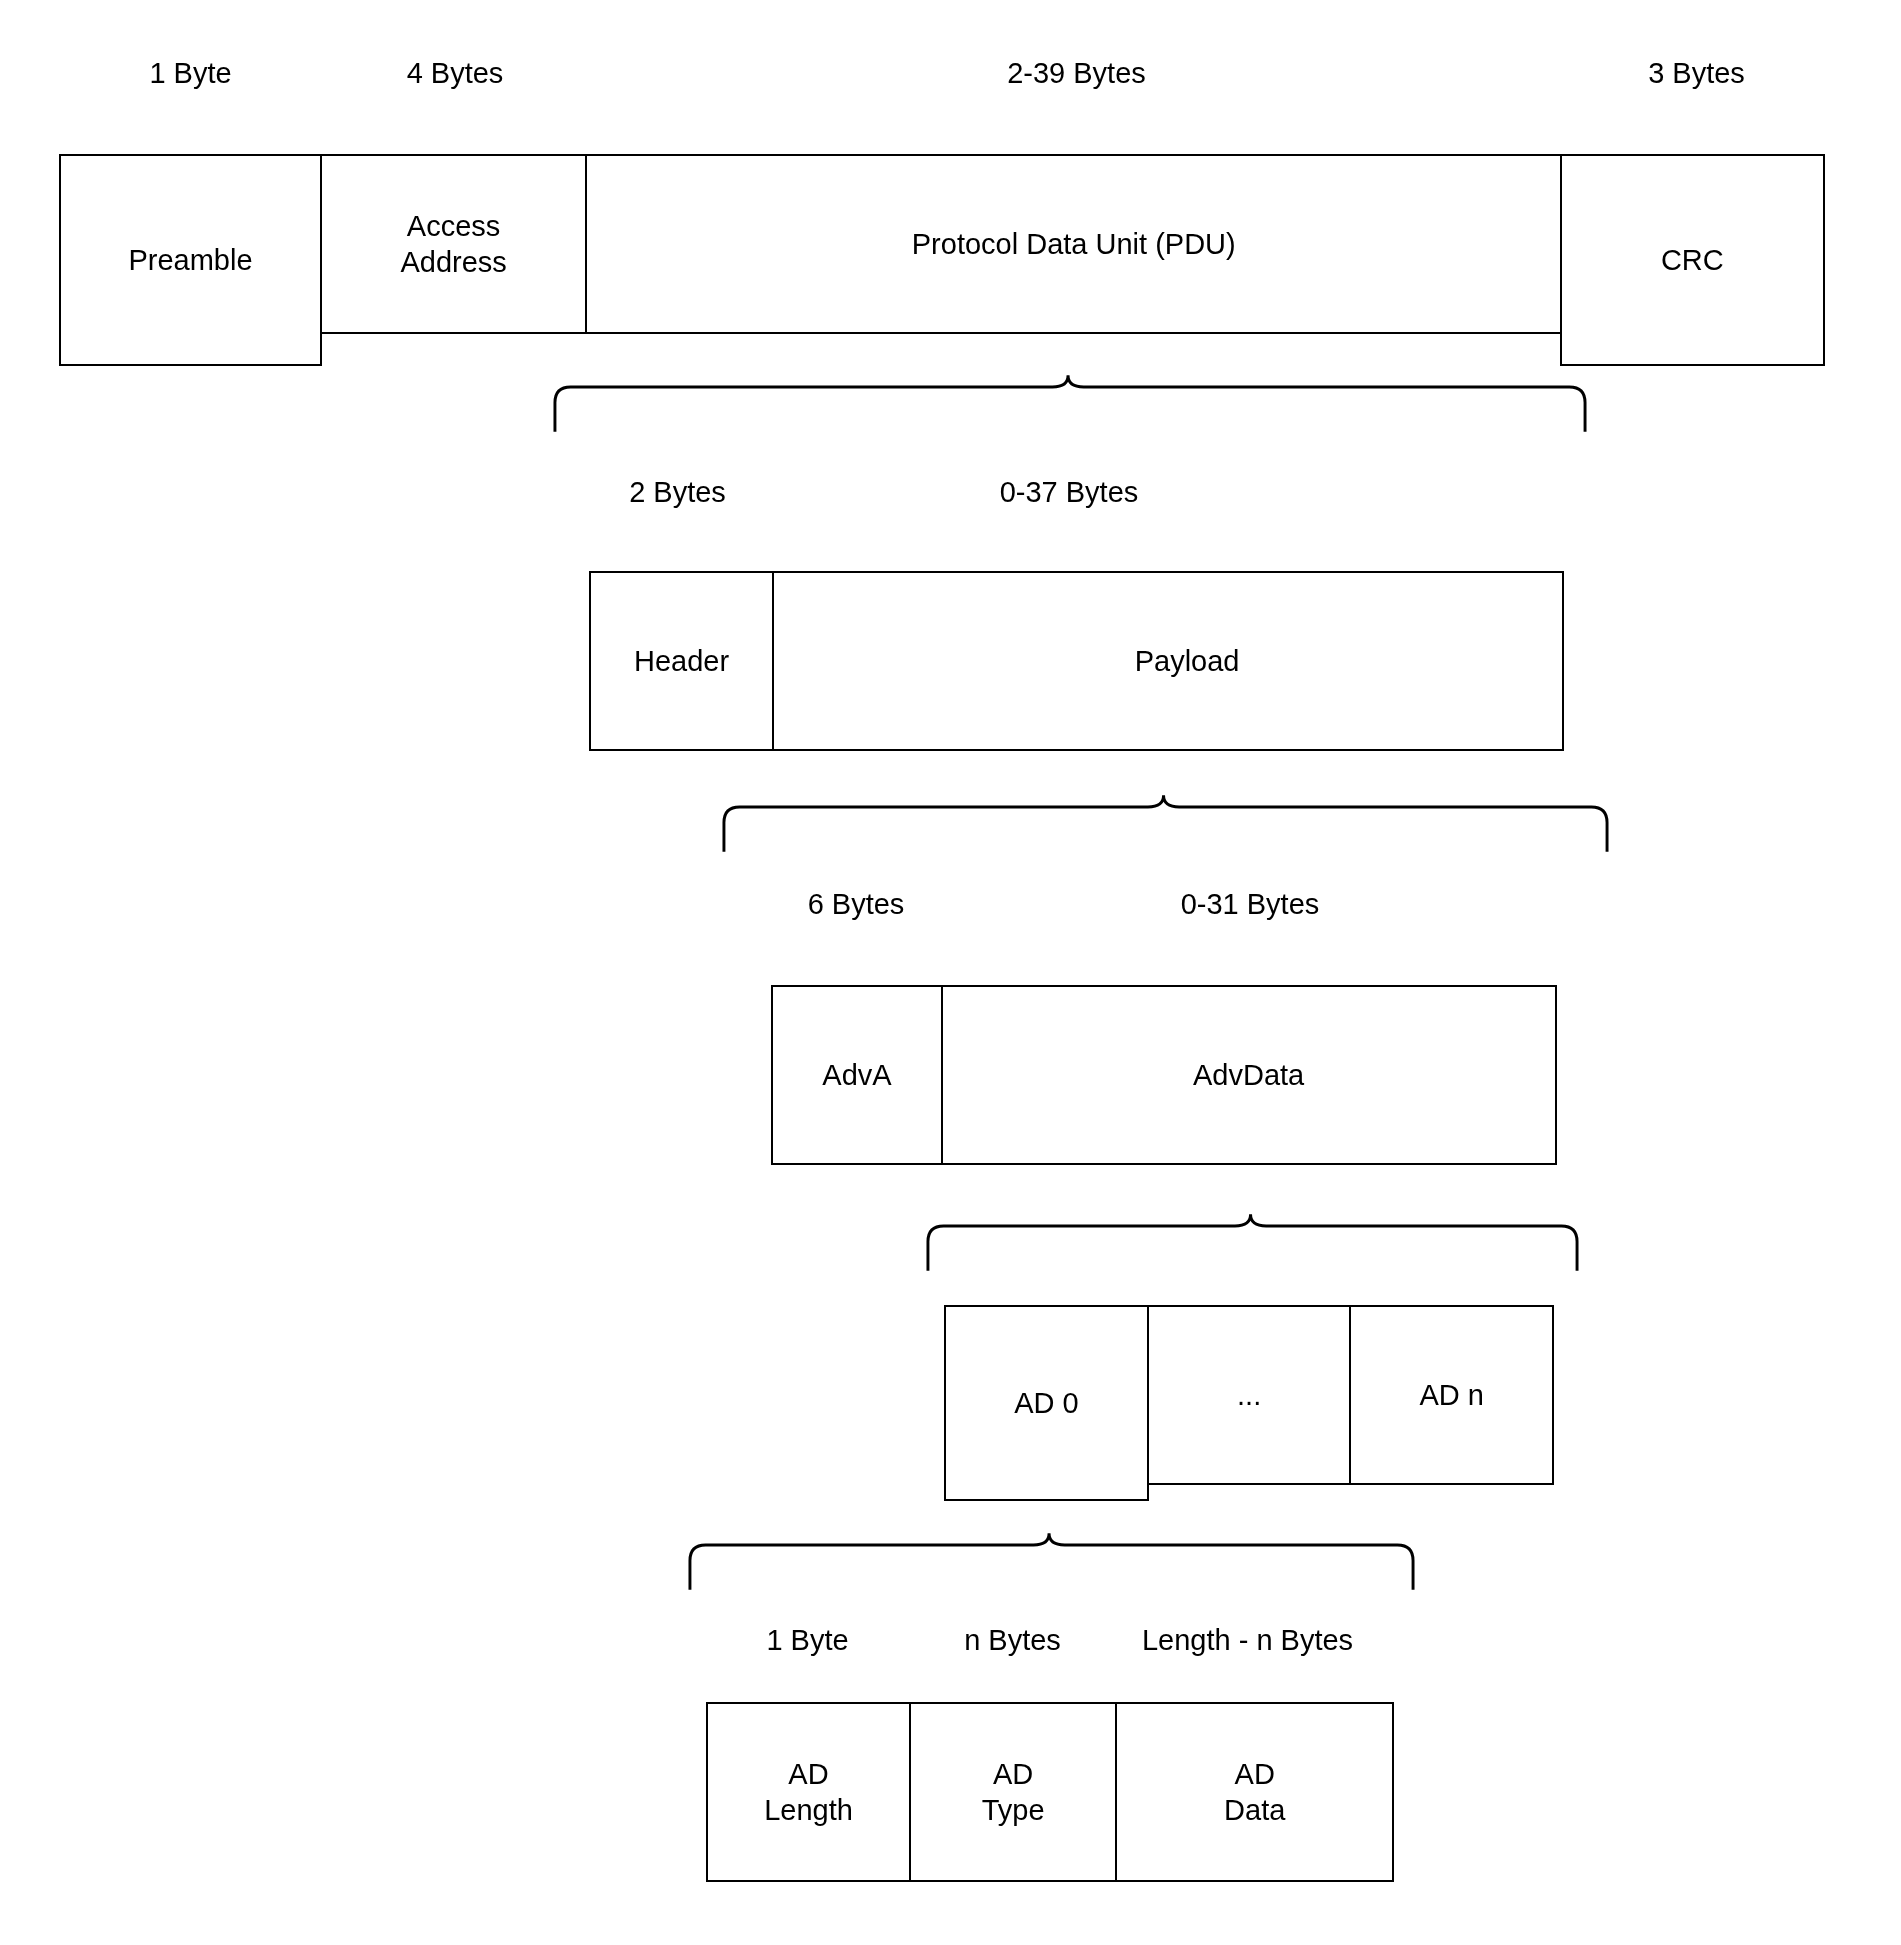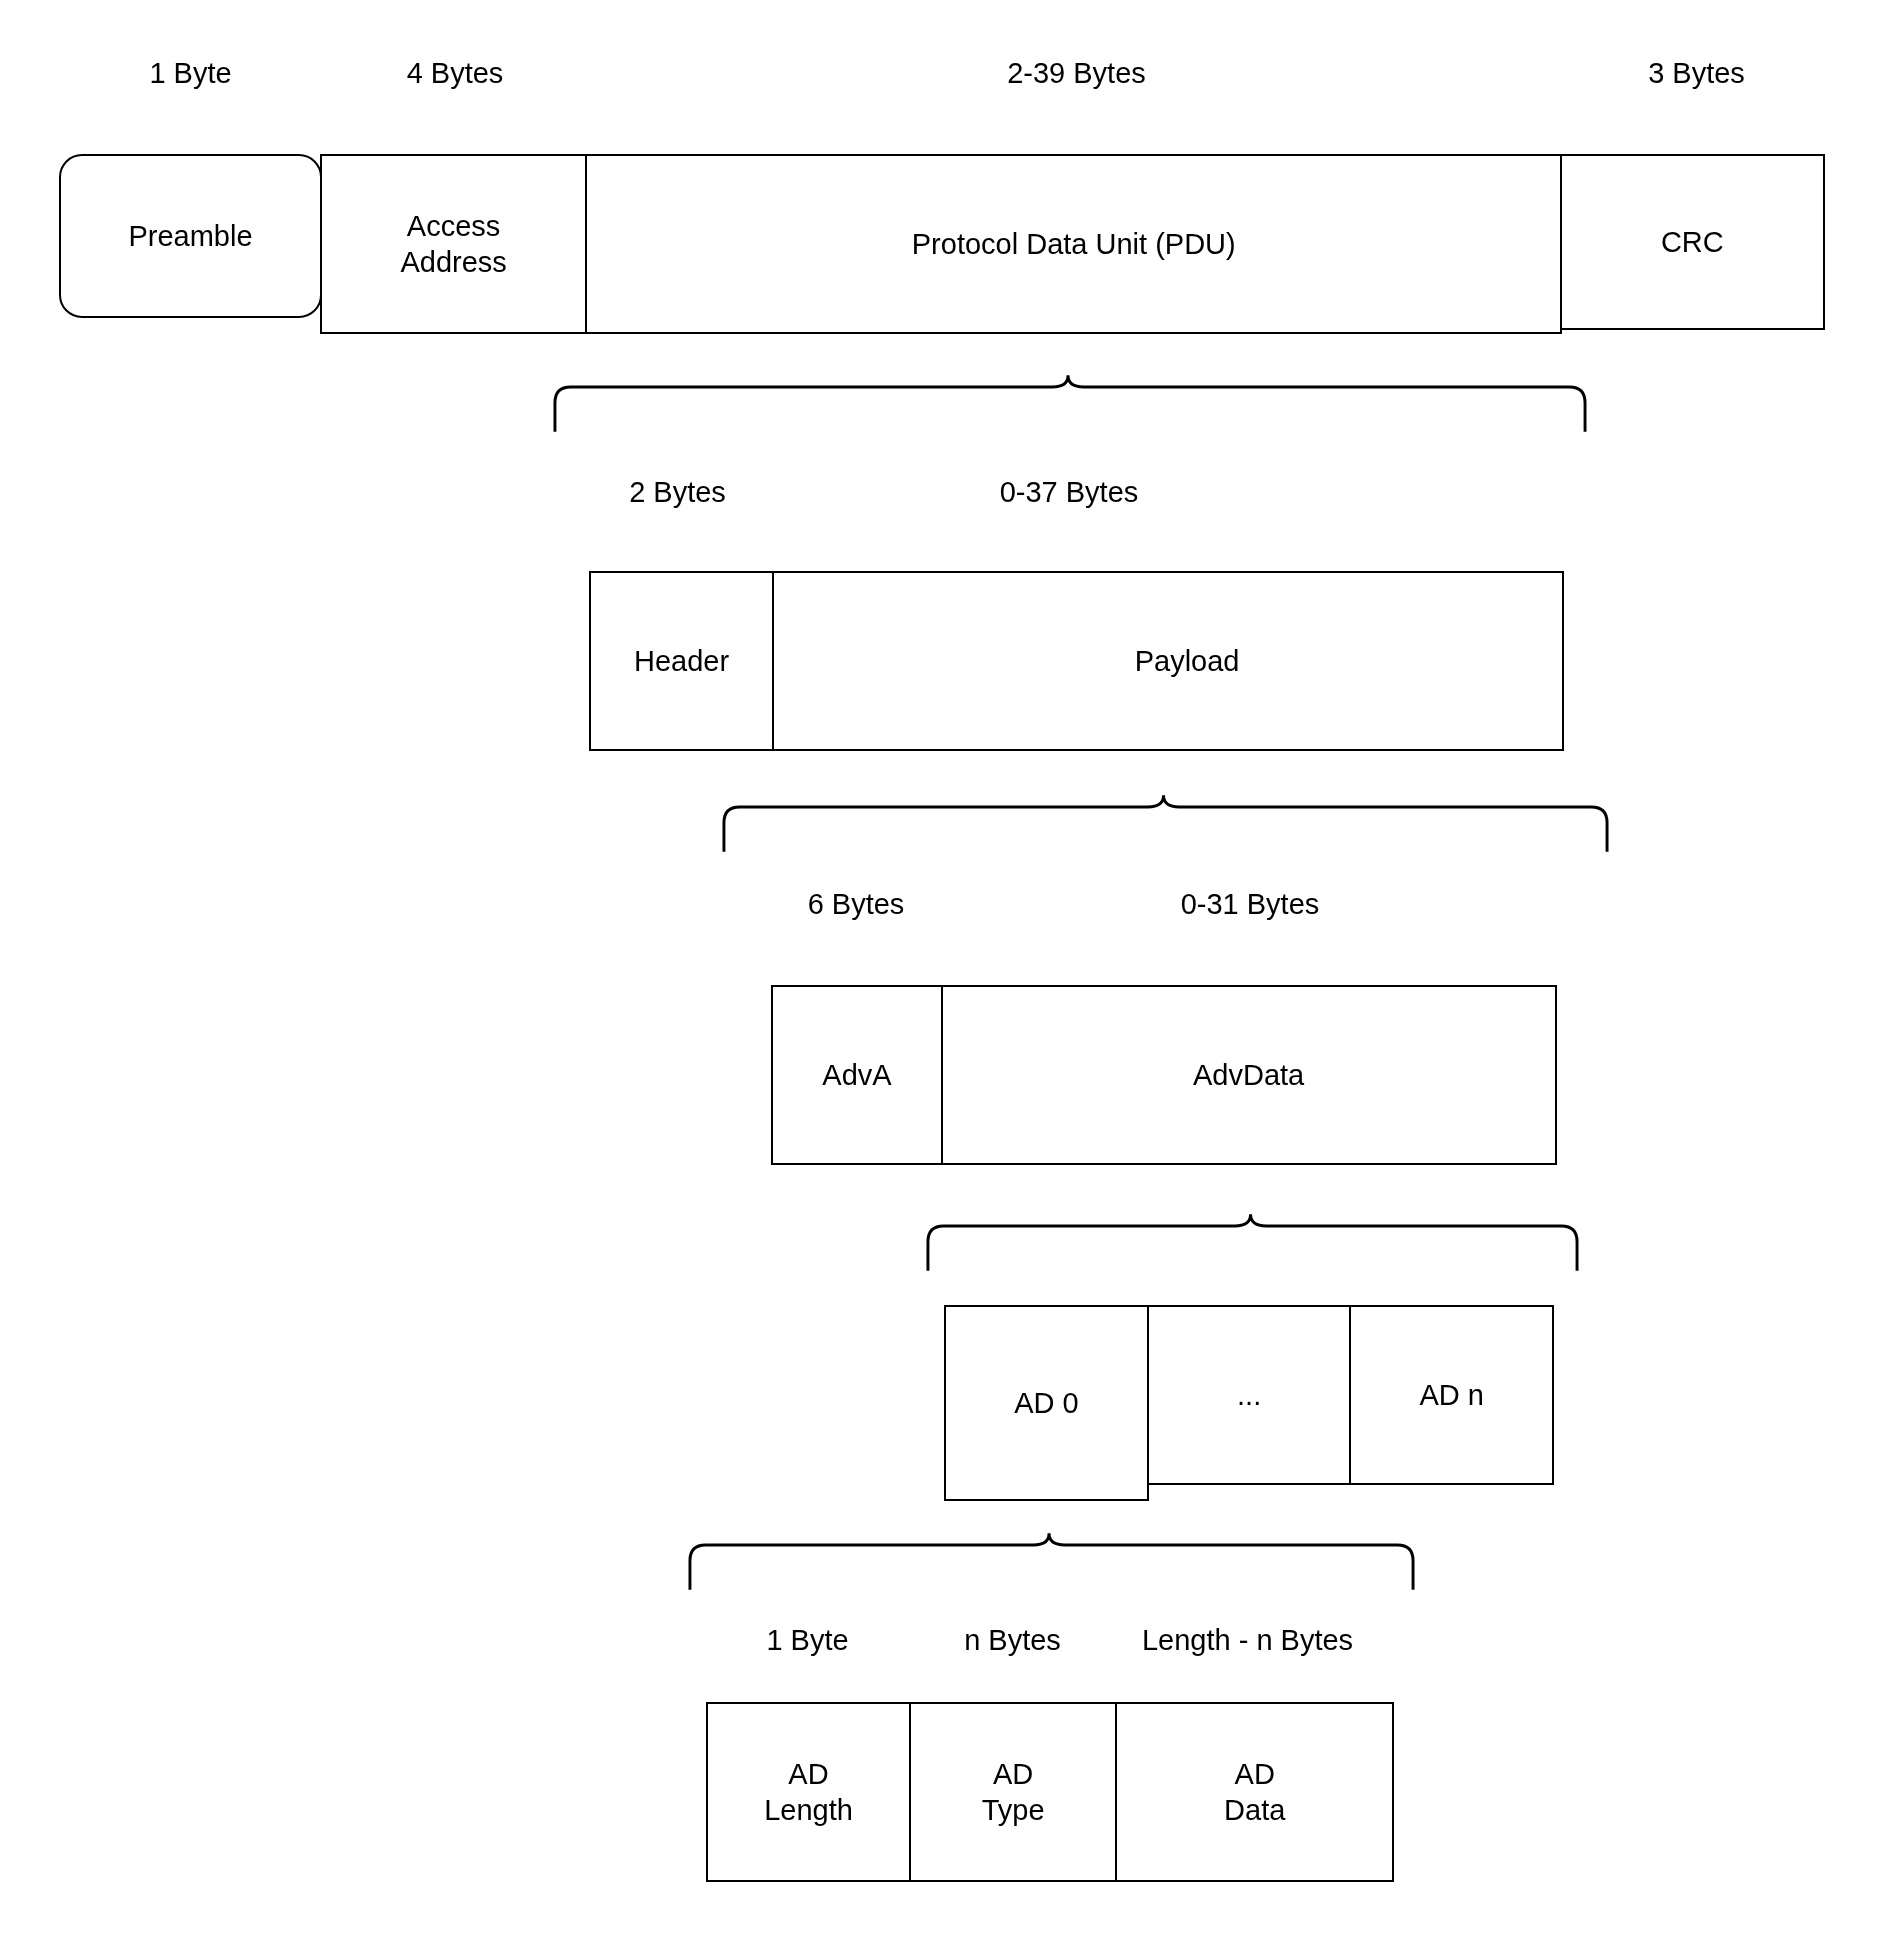--- a/index.html
+++ b/index.html
@@ -71,25 +71,25 @@
 <div id="diagram">
 
   <div class="labels" style="left:59px; top:54px; width:1716px;">
     <div class="size-label" style="left:0px; top:0px; width:263px;">1 Byte</div>
     <div class="size-label" style="left:263px; top:0px; width:266px;">4 Bytes</div>
     <div class="size-label" style="left:530px; top:0px; width:975px;">2-39 Bytes</div>
     <div class="size-label" style="left:1505px; top:0px; width:265px;">3 Bytes</div>
   </div>
 
   <div class="fieldrow" style="left:59px; top:154px; height:180px;">
-    <div class="field" style="width:263px; height:164px;border-radius:23px;">Preamble</div>
+    <div class="field" style="width:263px; height:212px;">Preamble</div>
     <div class="field" style="width:268px; height:180px;">Access
 Address</div>
     <div class="field" style="width:977px; height:180px;">Protocol Data Unit (PDU)</div>
-    <div class="field" style="width:265px; height:176px;">CRC</div>
+    <div class="field" style="width:265px; height:212px;">CRC</div>
   </div>
 
   <div class="brace" style="left:553px; top:375px; width:1034px; height:59px;">
     <svg width="1034" height="59" viewBox="0 0 1060 60">
       <path d="M2,58 L2,28 Q2,12 18,12 L512,12 Q528,12 528,0 Q528,12 544,12 L1042,12 Q1058,12 1058,28 L1058,58" fill="none" stroke="#000000" stroke-width="3"></path>
     </svg>
   </div>
 
   <div class="labels" style="left:585px; top:473px; width:975px;">
     <div class="size-label" style="left:0px; top:0px; width:185px;">2 Bytes</div>

